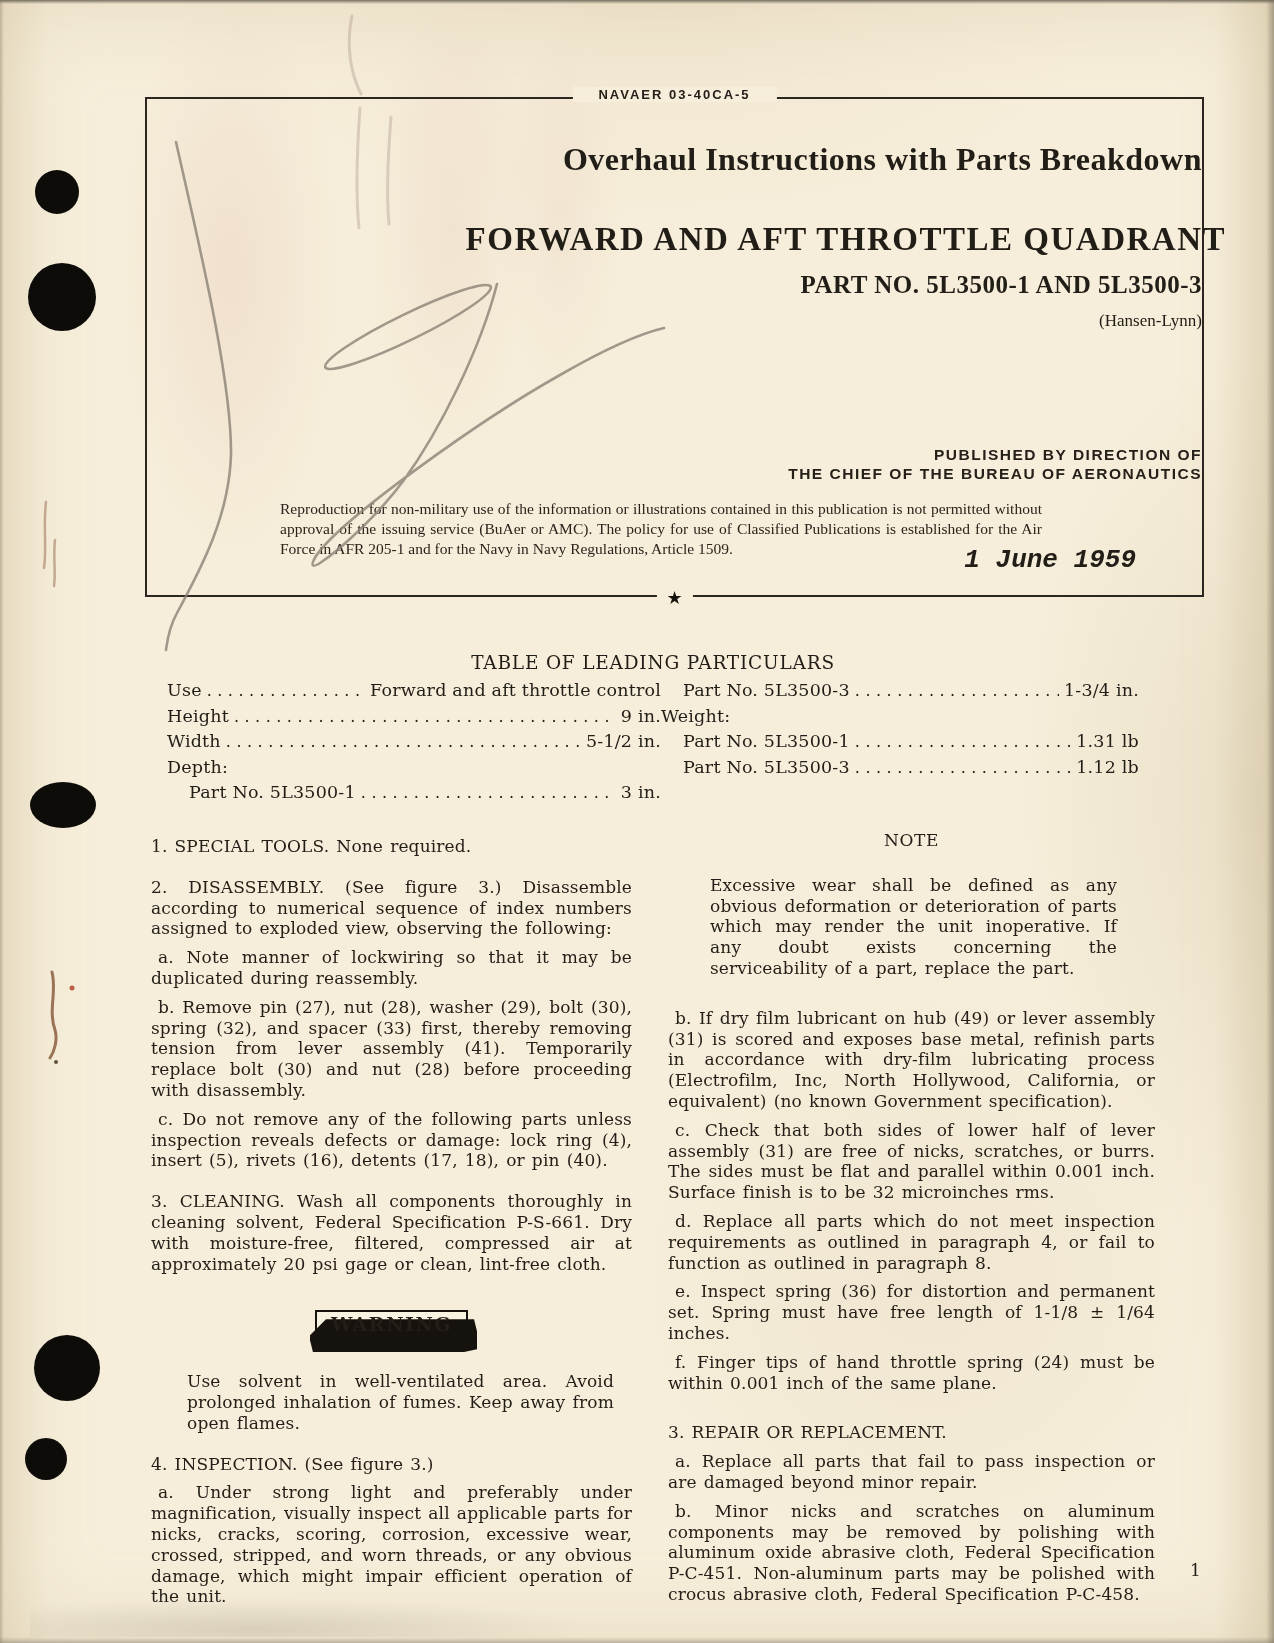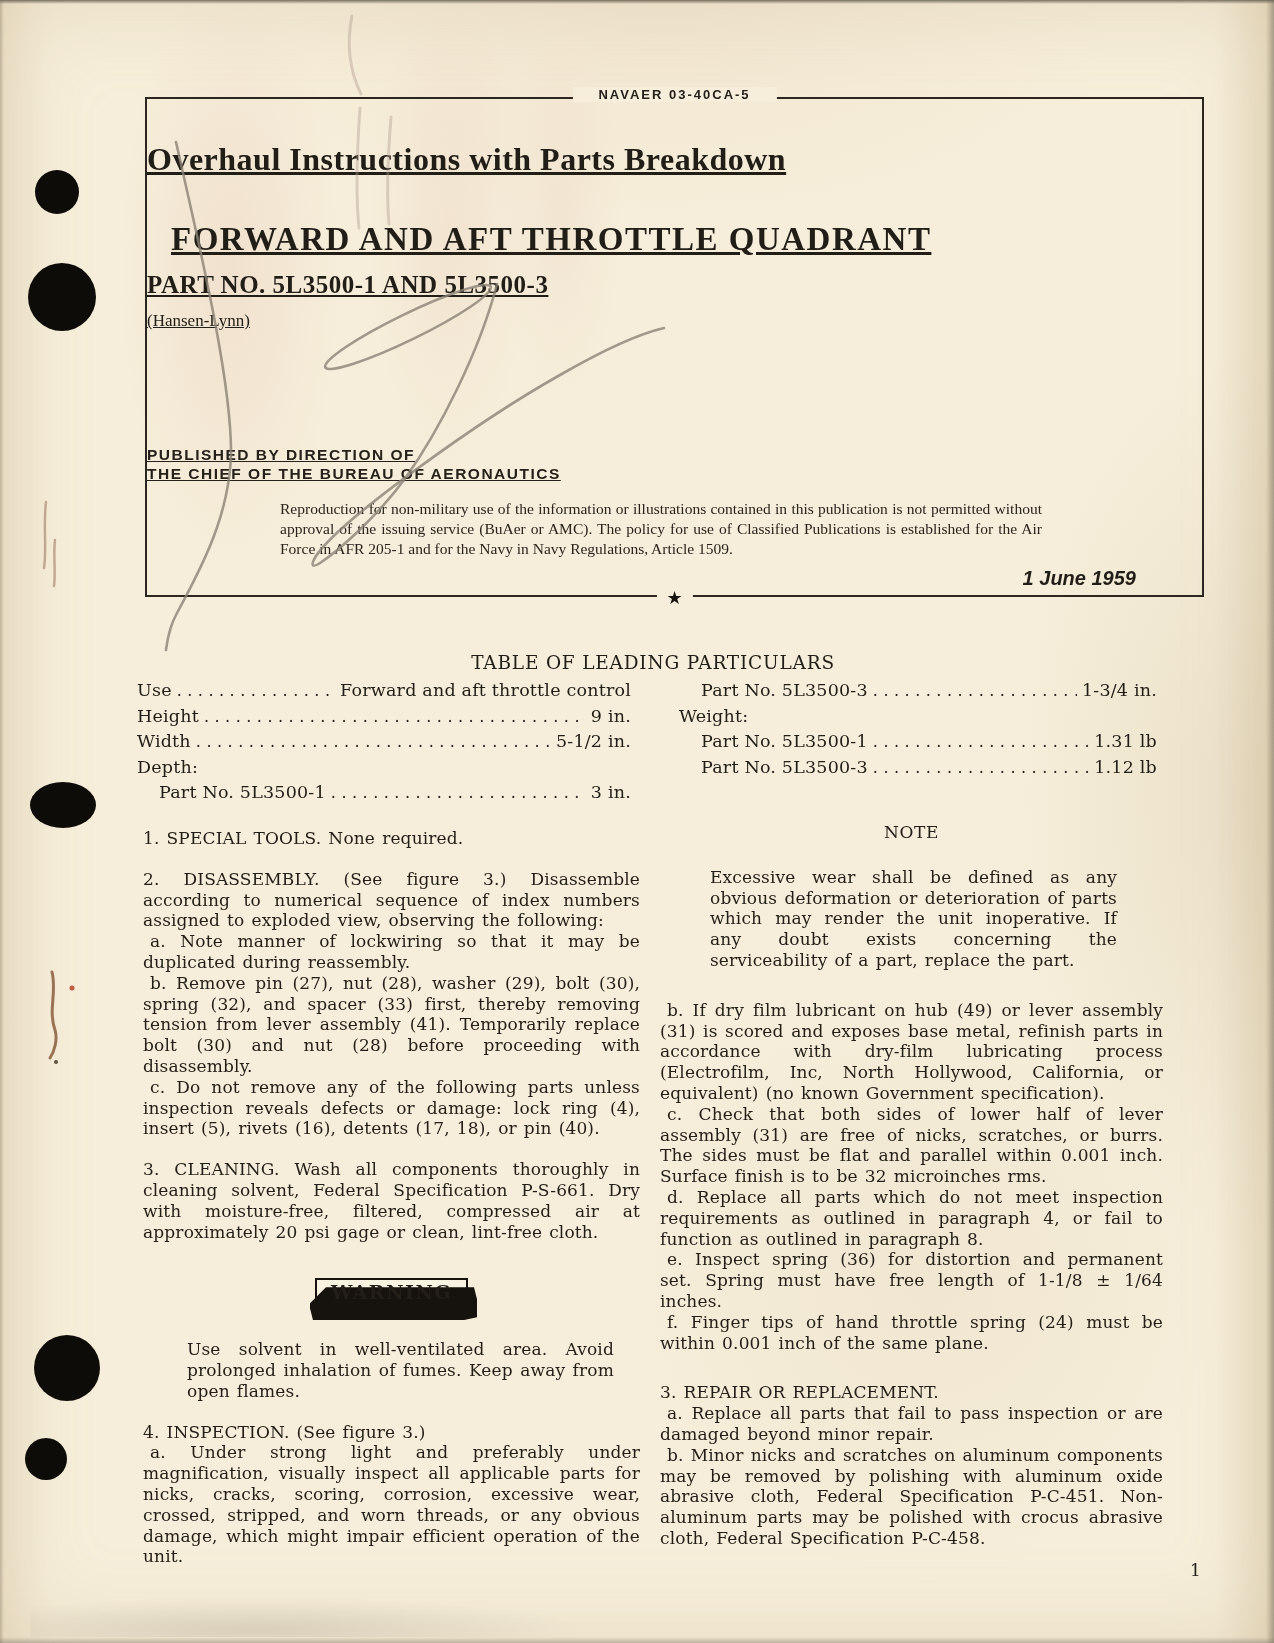--- a/index.html
+++ b/index.html
@@ -28,47 +28,47 @@
   
   .hole{position:absolute;background:#0e0c09;border-radius:50%;}
 
   
   #titlebox{position:absolute; left:145px; top:97px; width:1055px; height:496px; border:2px solid #2c2620;}
   #navaer{position:absolute; top:-12px; left:50%; transform:translateX(-50%);
     background:#f6eedb; padding:0 26px; white-space:nowrap;
     font-family:"Liberation Sans", sans-serif; font-weight:bold; font-size:13px; letter-spacing:2px; color:#25201a;}
   #star-holder{position:absolute; bottom:-13px; left:50%; transform:translateX(-50%);
     background:#f6eedb; padding:0 10px; font-size:18px; color:#16130e;}
-  .tb-line{position:absolute; left:0; width:100%; text-align:left; font-family:"Liberation Serif", serif;text-decoration:underline;}
+  .tb-line{position:absolute; left:0; width:100%; text-align:right; font-family:"Liberation Serif", serif;}
   #t-line1{top:42px; font-size:32px; font-weight:bold; letter-spacing:.5px;}
   #t-line2{top:122px; font-size:33px; font-weight:bold; letter-spacing:1.5px;margin-left:24px;}
   #t-part {top:172px; font-size:25px; font-weight:bold; letter-spacing:.5px;}
   #t-mfr  {top:212px; font-size:17px;}
   #t-pub  {top:346px; font-family:"Liberation Sans", sans-serif; font-weight:bold; font-size:15.5px; letter-spacing:1.5px; line-height:19px; color:#25201a;}
   #t-repro{position:absolute; top:400px; left:133px; width:762px; text-align:justify;
     font-family:"Liberation Serif", serif; font-size:15.5px; line-height:20px; color:#2a241d;}
-  #t-date{position:absolute; right:66px; bottom:5px; font-family:Liberation Sans, sans-serif; font-style:italic; font-weight:bold; font-size:20px;}
+  #t-date{position:absolute; right:66px; bottom:20px; font-family:Liberation Mono, monospace; font-style:italic; font-weight:bold; font-size:26px;}
 
   
   #lp-title{position:absolute; top:652px; left:143px; width:1020px; text-align:center;
     font-size:18.5px; letter-spacing:.8px;}
-  #lp{position:absolute; top:678px; left:137px; width:1020px; display:flex; justify-content:space-between;}
+  #lp{position:absolute; top:678px; left:143px; width:1020px; display:flex; justify-content:center;}
   #lp .col{width:494px;}
   #lp .col.rcol{width:478px;}
   .prow{display:flex; align-items:baseline; line-height:25.5px; font-size:17.5px; letter-spacing:.2px;}
   .prow.indent{padding-left:22px;}
   .prow .lbl,.prow .val{white-space:nowrap;}
   .prow .dots{flex:1; overflow:hidden; white-space:nowrap; margin:0 5px; min-width:0;}
   .prow .dots::after{content:"......................................................................."; letter-spacing:5.5px; font-size:16px;}
 
   
   .bodycol{position:absolute; text-align:justify; font-size:17px; line-height:20.8px; letter-spacing:.15px; word-spacing:1.5px; color:#231e17;}
   #leftcol{left:143px; top:820px; width:497px;}
   #rightcol{left:660px; top:814px; width:503px;}
-  .bodycol p{margin:0;}
+  .bodycol p{margin:8px;}
   .bodycol p.gap{margin-top:20px;}
   .bodycol p.gap-lg{margin-top:29px;}
   .bodycol p.sub{text-indent:7px;}
   #note-title{text-align:center; padding-top:8px; letter-spacing:.6px;}
   #note-text{margin:24px 46px 0 50px; text-align:justify;}
   #warn-wrap{text-align:center; margin-top:36px;}
   .wbox{position:relative; z-index:0; display:inline-block; background:#f8f2e1; border:2.5px solid #16130e;
     padding:2px 14px 4px; font-weight:bold; font-size:19px; letter-spacing:1.5px;}
   .wbox::after{content:""; position:absolute; z-index:-1; left:-7px; top:7px; right:-11px; bottom:-13px; background:#16130e;
     clip-path:polygon(16px 0, calc(100% - 3px) 0, 100% 12px, 100% calc(100% - 3px), calc(100% - 14px) 100%, 3px 100%, 0 calc(100% - 12px), 0 16px);}

